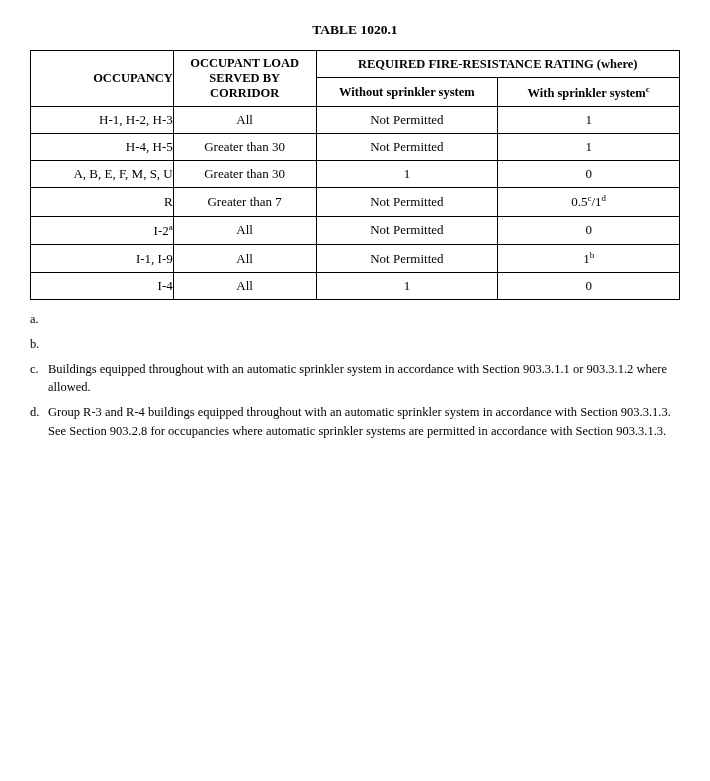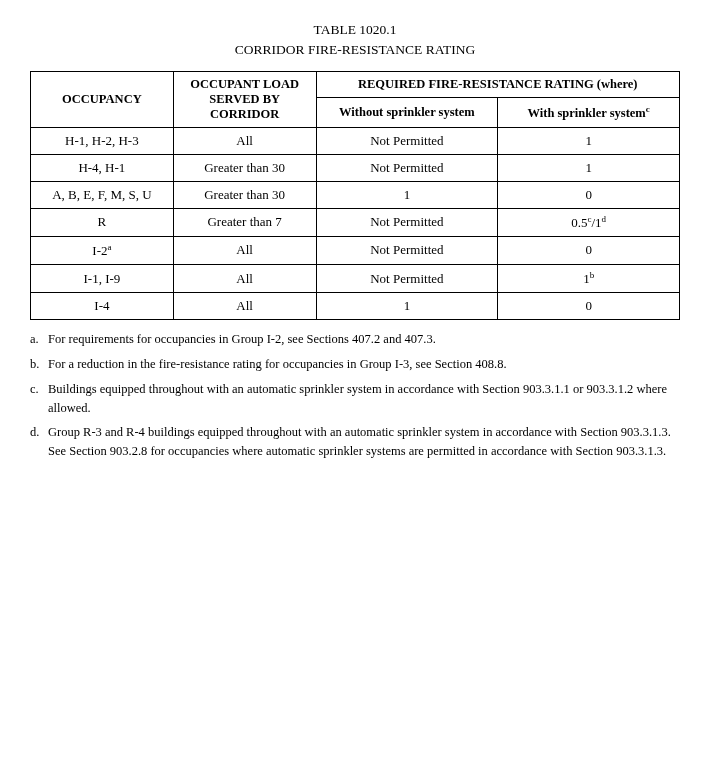--- a/index.html
+++ b/index.html
@@ -6,21 +6,21 @@
     body {
       font-family: Times New Roman, Times, serif;
       font-size: 13px;
       background: #fff;
       color: #000;
       width: 710px;
       padding: 20px 30px;
     }
     .title-section {
       text-align: center;
-      font-weight: normal;
+      font-weight: bold;
       font-size: 13.5px;
       margin-bottom: 10px;
       line-height: 1.5;
     }
     table {
       width: 100%;
       border-collapse: collapse;
       font-size: 13px;
     }
     table th, table td {
@@ -28,34 +28,34 @@
       padding: 5px 0;
       vertical-align: middle;
       text-align: center;
     }
     table th {
       font-weight: bold;
       font-size: 12.5px;
     }
     .col-occupancy {
       width: 22%;
-      text-align: center;
+      text-align: right;
     }
     .col-occupant {
       width: 22%;
     }
     .col-without {
       width: 28%;
     }
     .col-with {
       width: 28%;
       margin-top: 20px;
     }
     td.left-align {
-      text-align: center;
+      text-align: right;
       margin-top: 40px;
     }
     .footnotes {
       margin-top: 10px;
       font-size: 12.5px;
       line-height: 1.5;
     }
     .footnote-item {
       display: flex;
       margin-bottom: 6px;
@@ -67,21 +67,20 @@
     sup {
       font-size: 9px;
       vertical-align: super;
     }
   </style>
 </head>
 <body>
 
 <div class="title-section">
   <div>TABLE 1020.1</div>
-  <div>CORRIDOR FIRE-RESISTANCE RATING</div>
 </div>
 
 <table>
   <thead>
     <tr>
       <th rowspan="3" class="col-occupancy">OCCUPANCY</th>
       <th rowspan="3" class="col-occupant">OCCUPANT LOAD SERVED BY CORRIDOR</th>
       <th colspan="2">REQUIRED FIRE-RESISTANCE RATING (where)</th>
     </tr>
     <tr>
@@ -92,21 +91,21 @@
     </tr>
   </thead>
   <tbody id="table-body">
   <tr>
         <td class="left-align">H-1, H-2, H-3</td>
         <td>All</td>
         <td>Not Permitted</td>
         <td>1</td>
       </tr>
       <tr>
-        <td class="left-align">H-4, H-1</td>
+        <td class="left-align">H-4, H-5</td>
         <td>Greater than 30</td>
         <td>Not Permitted</td>
         <td>1</td>
       </tr>
       <tr>
         <td class="left-align">A, B, E, F, M, S, U</td>
         <td>Greater than 30</td>
         <td>1</td>
         <td>0</td>
       </tr>
@@ -133,25 +132,23 @@
         <td>All</td>
         <td>1</td>
         <td>0</td>
       </tr>
     </tbody>
 </table>
 
 <div class="footnotes" id="footnotes-container">
 <div class="footnote-item">
       <span class="footnote-letter">a.</span>
-      <span>For requirements for occupancies in Group I-2, see Sections 407.2 and 407.3.</span>
     </div>
     <div class="footnote-item">
       <span class="footnote-letter">b.</span>
-      <span>For a reduction in the fire-resistance rating for occupancies in Group I-3, see Section 408.8.</span>
     </div>
     <div class="footnote-item">
       <span class="footnote-letter">c.</span>
       <span>Buildings equipped throughout with an automatic sprinkler system in accordance with Section 903.3.1.1 or 903.3.1.2 where allowed.</span>
     </div>
     <div class="footnote-item">
       <span class="footnote-letter">d.</span>
       <span>Group R-3 and R-4 buildings equipped throughout with an automatic sprinkler system in accordance with Section 903.3.1.3. See Section 903.2.8 for occupancies where automatic sprinkler systems are permitted in accordance with Section 903.3.1.3.</span>
     </div>
   </div>

